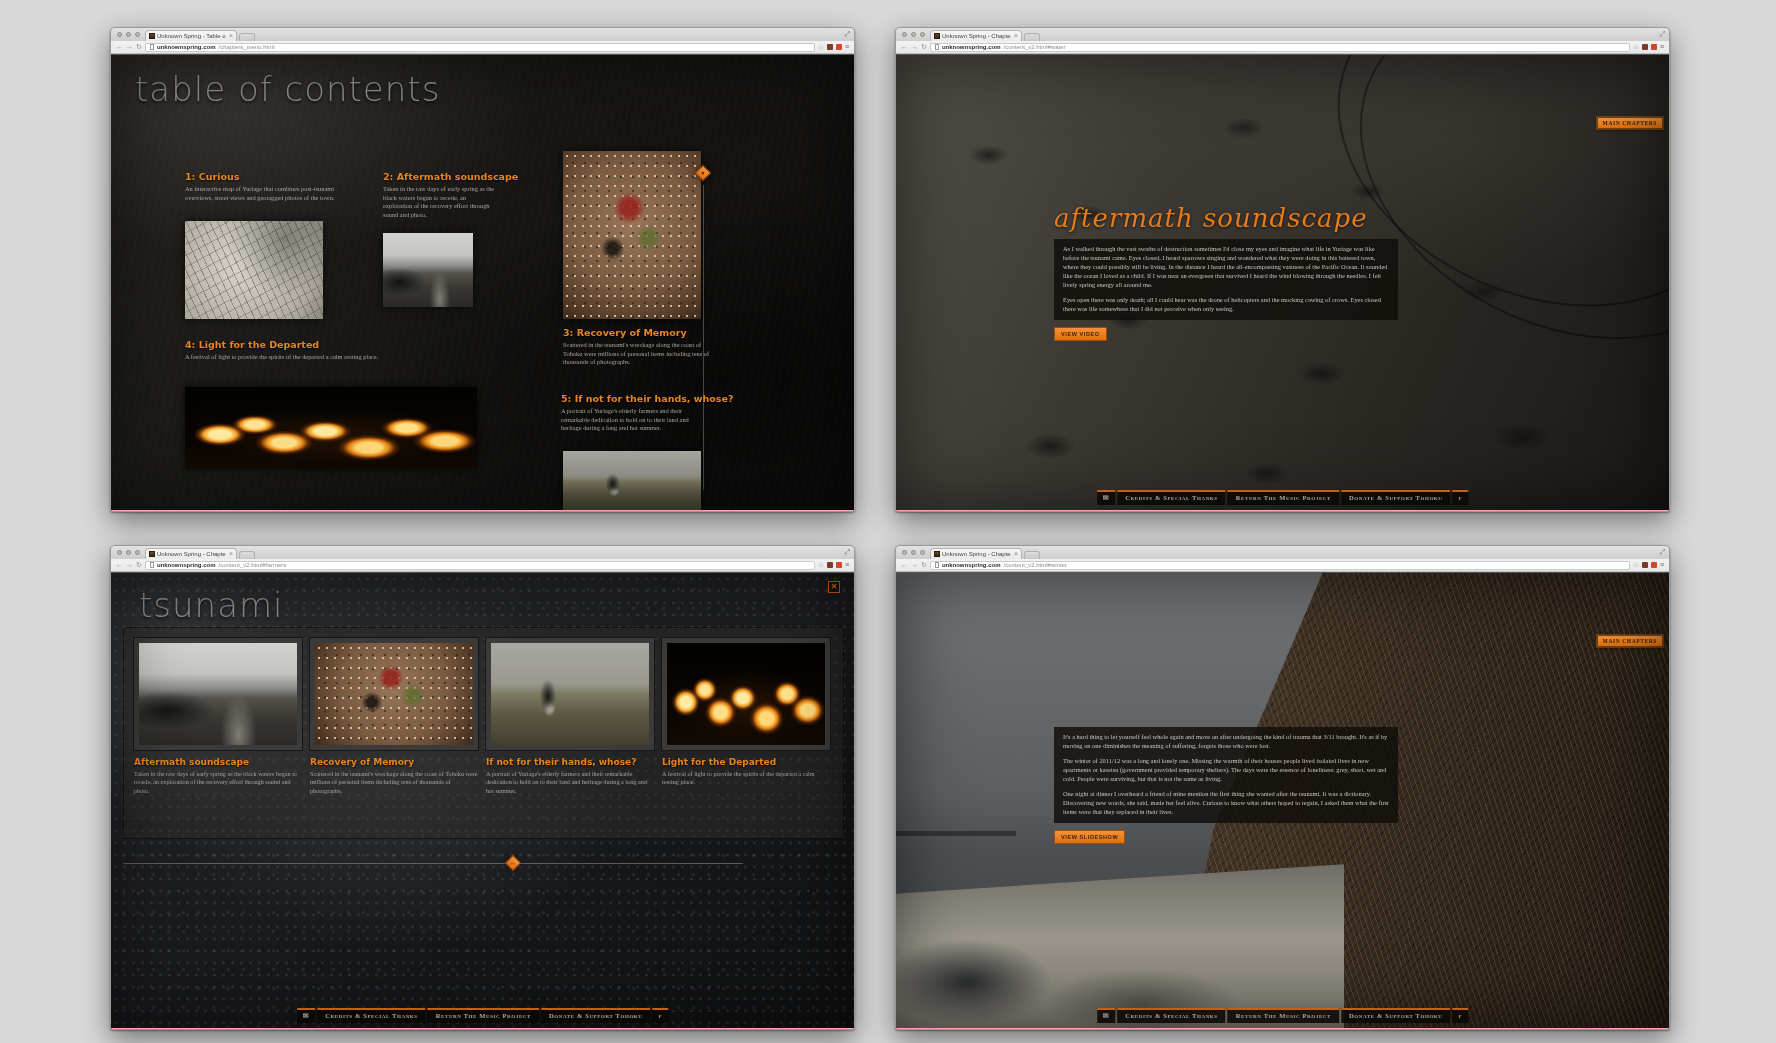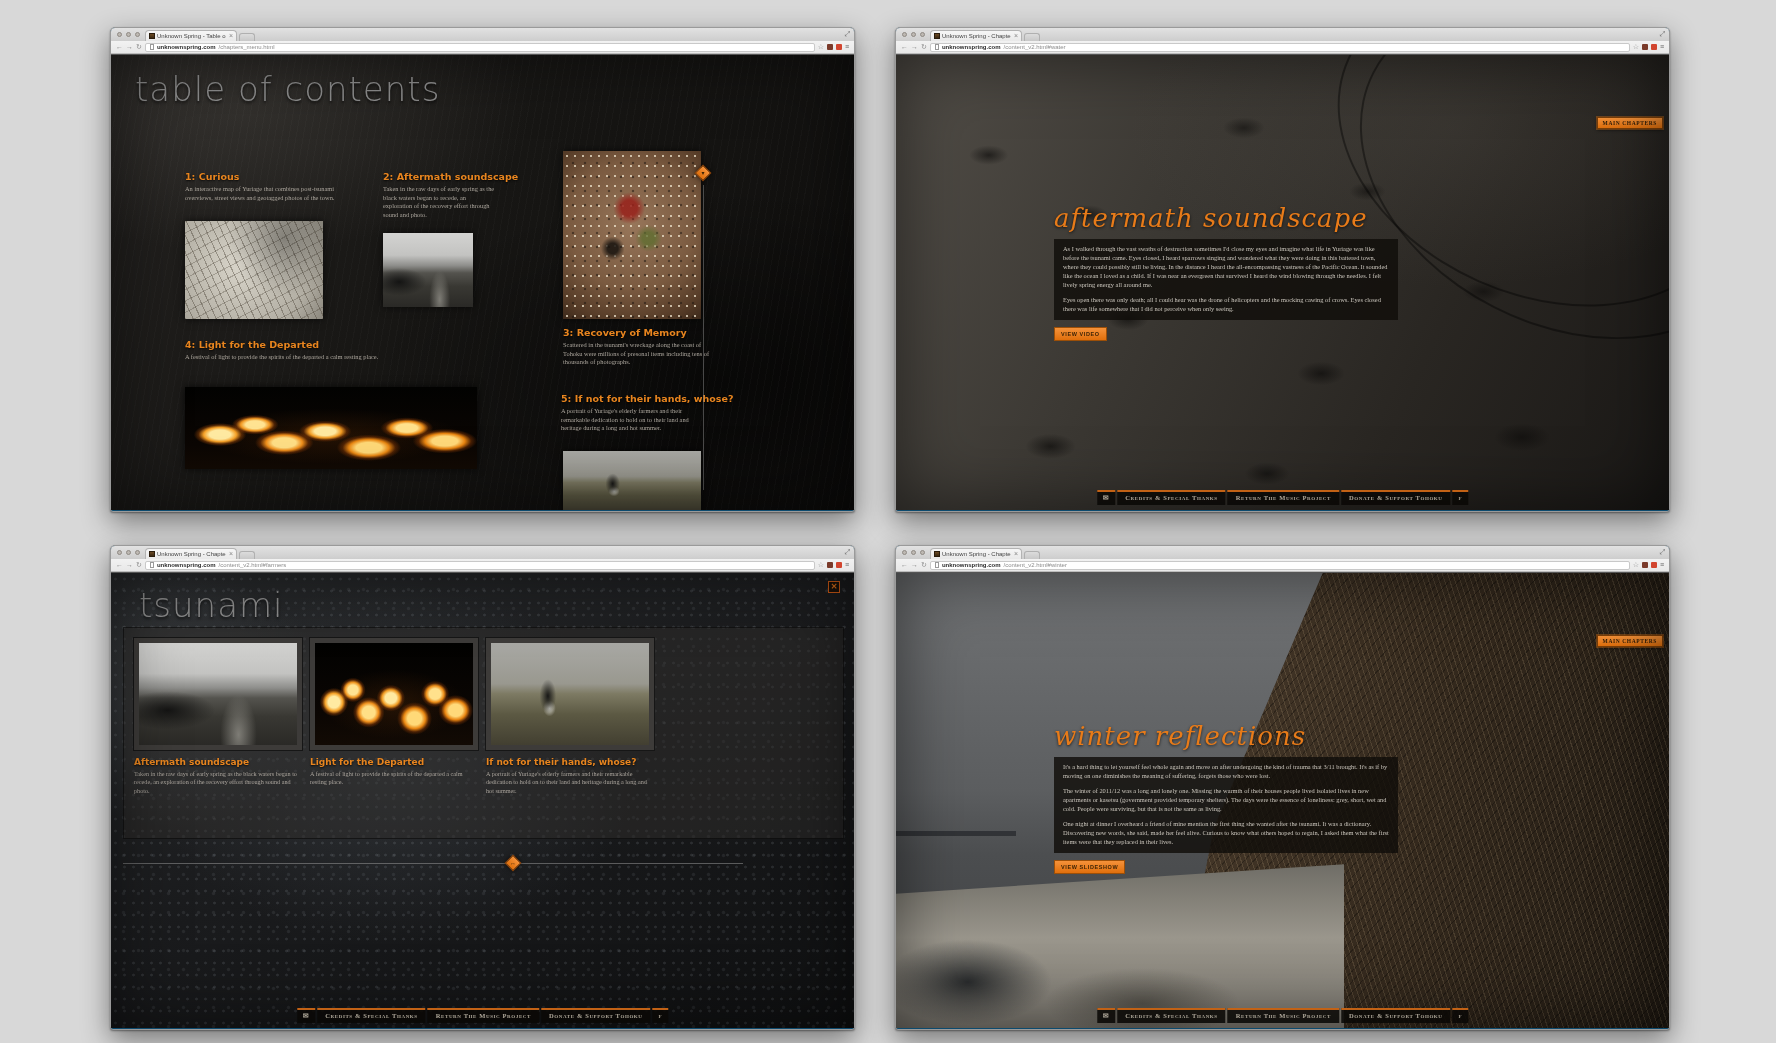--- a/index.html
+++ b/index.html
@@ -1,20 +1,20 @@
 <!DOCTYPE html>
 <html><head>
 <meta charset="utf-8">
 <style>
   *{margin:0;padding:0;box-sizing:border-box}
   html,body{width:1776px;height:1043px}
   body{background:#d8d8d8;position:relative;overflow:hidden;font-family:"Liberation Sans",sans-serif}
 
   
-  .win{position:absolute;border-radius:5px 5px 3px 3px;background:#0c4a6e;
+  .win{position:absolute;border-radius:5px 5px 3px 3px;background:#fca5a5;
        box-shadow:0 10px 28px rgba(0,0,0,.45),0 1px 2px rgba(0,0,0,.4);border:1px solid #9a9a9a}
   .tabstrip{height:13px;background:linear-gradient(#e2e2e2,#cdcdcd);border-radius:4px 4px 0 0;
             display:flex;align-items:flex-end;position:relative}
   .tlights{position:absolute;left:6px;top:4px;display:flex;gap:4px}
   .tlights i{width:5px;height:5px;border-radius:50%;background:#bdb8b2;border:1px solid #8f8a84;display:block}
   .tab{margin-left:34px;height:11px;width:92px;background:linear-gradient(#f6f6f6,#e9e9e9);
        border:1px solid #b3b3b3;border-bottom:none;border-radius:4px 4px 0 0;display:flex;align-items:center;
        padding:0 3px;gap:2px}
   .fav{width:6px;height:6px;background:linear-gradient(#6b4a24,#3a2812);border:1px solid #2a1c0c;flex:none}
   .tabtitle{font-size:6px;color:#444;white-space:nowrap;overflow:hidden;flex:1}
@@ -315,31 +315,38 @@
     <div class="panel" style="left:12px;top:54px;width:721px;height:212px">
       <div class="card">
         <div class="frame">
             <div class="ph ph-river"></div>
           </div>
         <div class="card-title">Aftermath soundscape</div>
         <div class="card-desc">Taken in the raw days of early spring as the black waters began to recede, an exploration of the recovery effort through sound and photo.</div>
       </div>
       <div class="card">
         <div class="frame">
-            <div class="ph ph-lant"></div>
+            <div class="ph ph-plate"></div>
           </div>
-        <div class="card-title">Light for the Departed</div>
-        <div class="card-desc">A festival of light to provide the spirits of the departed a calm resting place.</div>
+        <div class="card-title">Recovery of Memory</div>
+        <div class="card-desc">Scattered in the tsunami's wreckage along the coast of Tohoku were millions of personal items including tens of thousands of photographs.</div>
       </div>
       <div class="card">
         <div class="frame">
             <div class="ph ph-field"></div>
           </div>
         <div class="card-title">If not for their hands, whose?</div>
         <div class="card-desc">A portrait of Yuriage's elderly farmers and their remarkable dedication to hold on to their land and heritage during a long and hot summer.</div>
+      </div>
+      <div class="card">
+        <div class="frame">
+            <div class="ph ph-lant"></div>
+          </div>
+        <div class="card-title">Light for the Departed</div>
+        <div class="card-desc">A festival of light to provide the spirits of the departed a calm resting place.</div>
       </div>
     </div>
 
     <div class="slider-track" style="left:12px;top:290px;width:620px"></div>
     <div class="diamond" style="left:396px;top:284px">
         <span>↔</span>
       </div>
 
     <div class="footerbar">
       <span class="ftab ficon">✉</span>
@@ -379,21 +386,20 @@
     <span class="ext ext1"></span>
     <span class="ext ext2"></span>
     <span class="nav menu">≡</span>
   </div>
   <div class="viewport page-winter">
     <div class="debris" ,=""></div>
     <div class="snowland"></div>
     <div class="bridge" style="top:258px"></div>
     <div class="badge" style="right:6px;top:62px">MAIN CHAPTERS</div>
     <div style="position:absolute;left:158px;top:148px;width:360px">
-      <div class="scriptname">winter reflections</div>
       <div class="textbox">
         <p>It's a hard thing to let yourself feel whole again and move on after undergoing the kind of trauma that 3/11 brought. It's as if by moving on one diminishes the meaning of suffering, forgets those who were lost.</p>
         <p>The winter of 2011/12 was a long and lonely one. Missing the warmth of their houses people lived isolated lives in new apartments or kasetsu (government provided temporary shelters). The days were the essence of loneliness: grey, short, wet and cold. People were surviving, but that is not the same as living.</p>
         <p>One night at dinner I overheard a friend of mine mention the first thing she wanted after the tsunami. It was a dictionary. Discovering new words, she said, made her feel alive. Curious to know what others hoped to regain, I asked them what the first items were that they replaced in their lives.</p>
       </div>
       <span class="obtn">VIEW SLIDESHOW</span>
     </div>
     <div class="footerbar">
       <span class="ftab ficon">✉</span>
       <span class="ftab">Credits &amp; Special Thanks</span>

